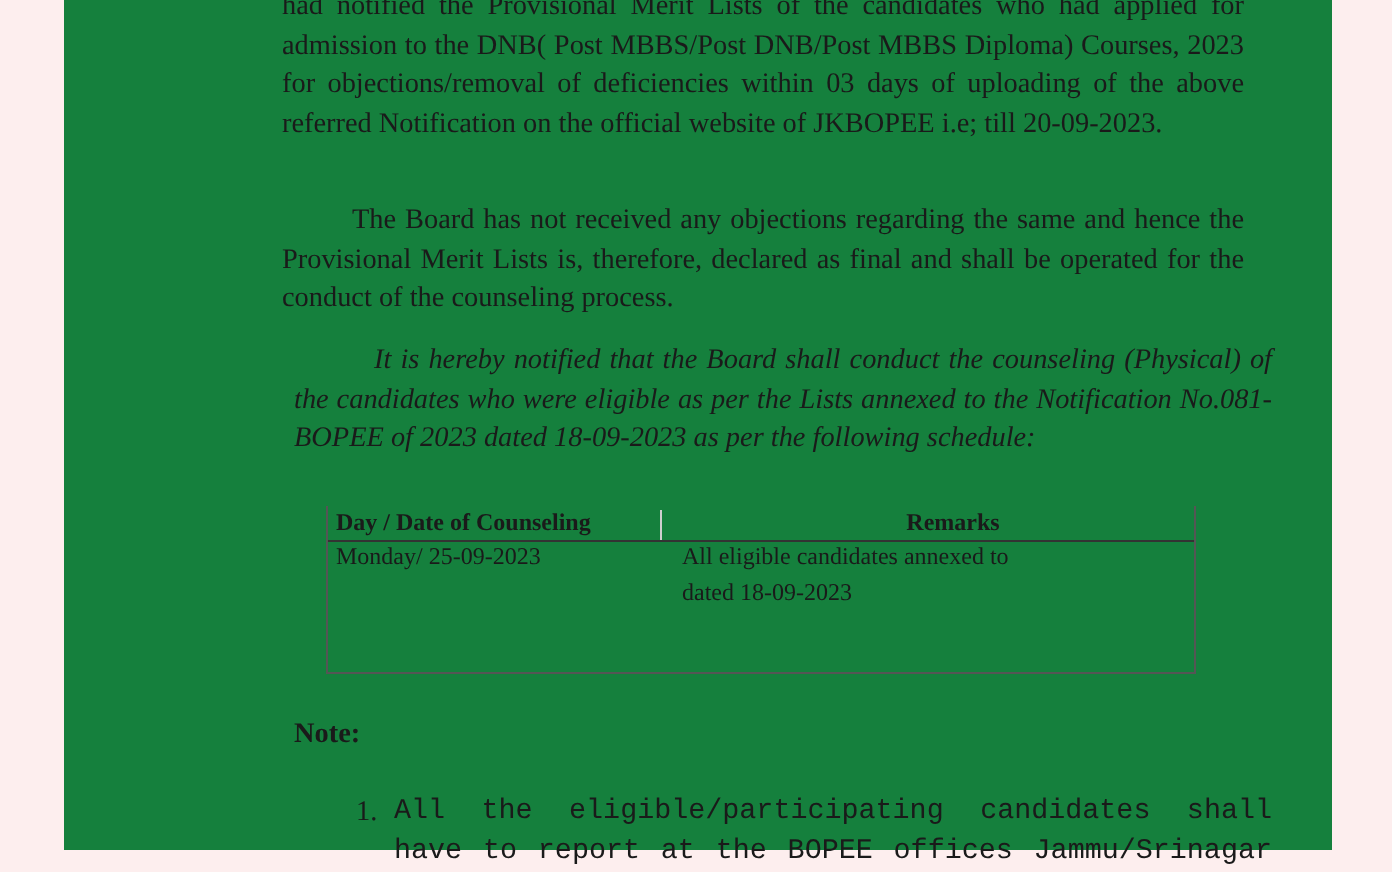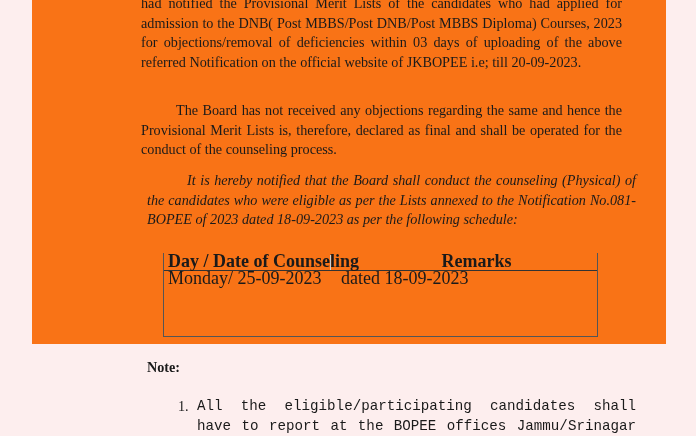--- a/index.html
+++ b/index.html
@@ -13,22 +13,22 @@
     background: #fdeeee;
     position: relative;
     font-family: "Liberation Serif", "DejaVu Serif", serif;
     color: #1a1a1a;
   }
   .page {
     position: absolute;
     left: 32px;
     top: 0;
     width: 634px;
-    height: 344px;
-    background: #f97316;
+    height: 425px;
+    background: #15803d;
   }
   .para {
     position: absolute;
     left: 109px;
     width: 481px;
     font-size: 14.2px;
     line-height: 19.6px;
     text-align: justify;
     margin: 0;
   }
@@ -40,21 +40,21 @@
   .tbl {
     position: absolute;
     left: 131px;
     top: 253px;
     width: 435px;
     height: 84px;
     border-left: 1px solid #555;
     border-right: 1px solid #555;
     border-bottom: 1px solid #555;
     box-sizing: border-box;
-    font-size: 18px;
+    font-size: 12px;
   }
   .tbl .hdr {
     position: absolute;
     left: 0; top: 0;
     width: 100%;
     height: 17px;
     border-bottom: 1px solid #333;
     font-weight: bold;
   }
   .tbl .hdr .c1 {
@@ -128,20 +128,21 @@
 
   <div class="tbl">
     <div class="hdr">
       <span class="c1">Day / Date of Counseling</span>
       <span class="div"></span>
       <span class="c2">Remarks</span>
     </div>
     <div class="row">
       <span class="c1">Monday/ 25-09-2023</span>
       <div class="c2">
+        <span>All eligible candidates annexed to</span>
         <span>dated 18-09-2023</span>
       </div>
     </div>
   </div>
 
   <div class="note">Note:</div>
 
   <div class="list">
     <div style="position:relative">
       <span class="num">1.</span>

